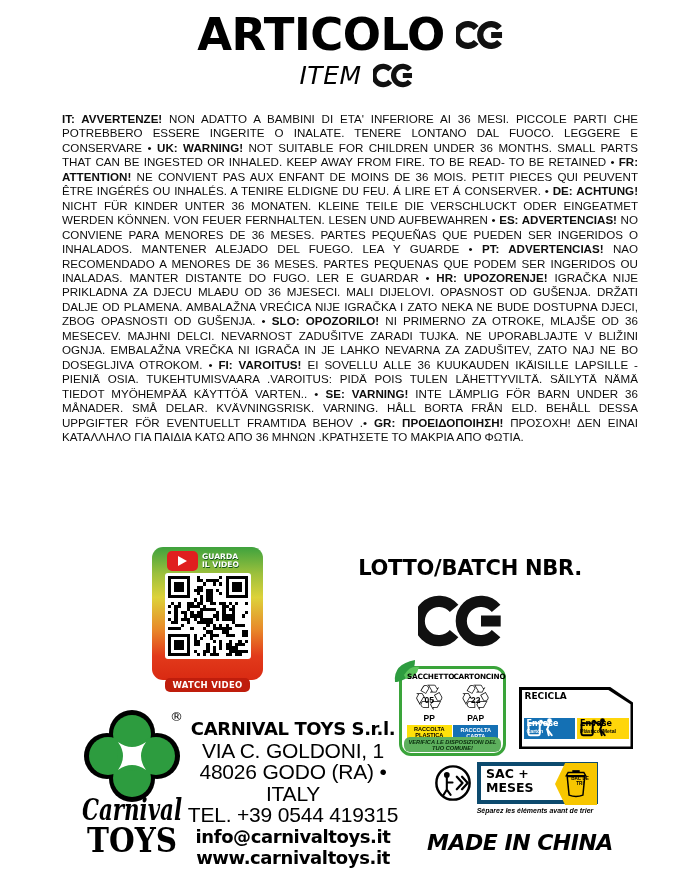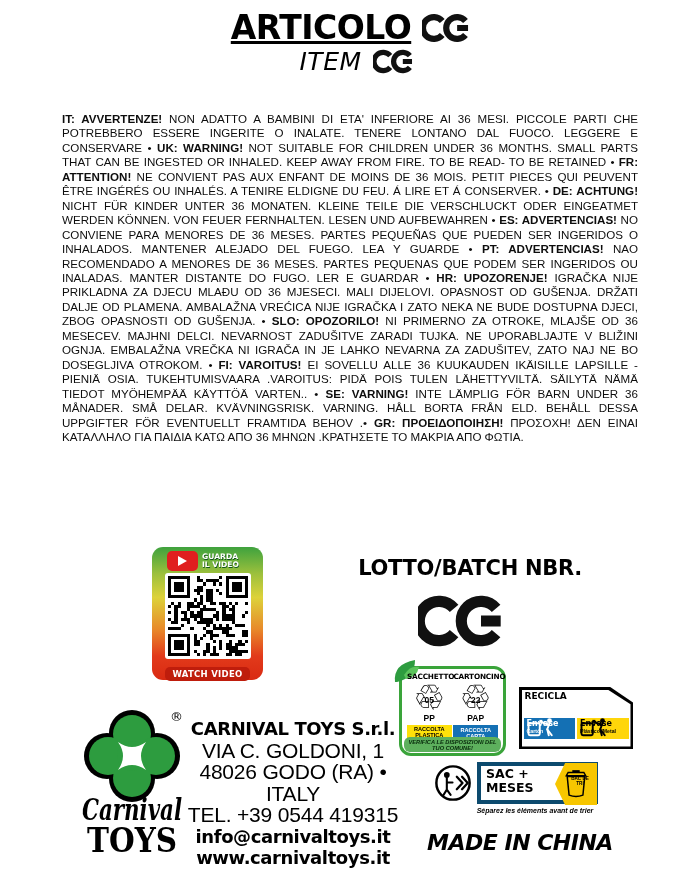--- a/index.html
+++ b/index.html
@@ -2,21 +2,21 @@
 <html><head>
 <meta charset="utf-8">
 <style>
   html,body{margin:0;padding:0;background:#e8e8e8;}
   .page{position:relative;width:700px;height:869px;background:#ffffff;overflow:hidden;
         font-family:"Liberation Sans",sans-serif;color:#000;margin:0 auto;}
 
   
   .hdr{position:absolute;top:8px;left:0;right:0;display:flex;flex-direction:column;align-items:center;}
   .hdr-row{display:flex;align-items:center;gap:11px;}
-  .title{font-family:"DejaVu Sans",sans-serif;font-weight:bold;font-size:33px;letter-spacing:-.5px;text-decoration:underline;}
+  .title{font-family:"DejaVu Sans",sans-serif;font-weight:bold;font-size:45px;letter-spacing:-.5px;}
   .subtitle{font-family:"DejaVu Sans",sans-serif;font-style:italic;font-size:25px;letter-spacing:.5px;margin-left:12px;}
   .ce{display:block;}
   .ce path{fill:none;stroke:#111;stroke-width:8.5;}
 
   
   .warn{position:absolute;top:112px;left:62px;width:576px;font-size:11.6px;line-height:14.45px;
         text-align:justify;color:#0d0d0d;margin:0;}
   .warn b{font-weight:bold;}
 
   
@@ -26,21 +26,21 @@
   
   .video{position:absolute;left:152px;top:547px;width:111px;height:133px;border-radius:11px;
          background:linear-gradient(180deg,#3ea23e 0%,#9cc03c 20%,#ddd23a 38%,#e8892a 62%,#e23a1b 82%,#d92a12 100%);
          display:flex;flex-direction:column;align-items:center;padding-top:4px;box-sizing:border-box;}
   .video-hdr{display:flex;align-items:center;gap:4px;height:23px;}
   .yt{width:31px;height:20px;background:#e01f1f;border-radius:5px;display:flex;align-items:center;justify-content:center;}
   .yt-tri{width:0;height:0;border-left:9px solid #fff;border-top:5.5px solid transparent;border-bottom:5.5px solid transparent;}
   .video-title{width:46px;color:#fff;font-family:"DejaVu Sans",sans-serif;font-weight:bold;font-size:7.6px;
                line-height:8.2px;text-shadow:.6px .6px 0 #14551c;}
   .qr-wrap{background:#fff;border-radius:3px;padding:3px;margin-top:2px;line-height:0;}
-  .video-ftr{margin-top:8px;background:#bf1d0c;border-radius:5px;color:#fff;font-family:"DejaVu Sans",sans-serif;
+  .video-ftr{margin-top:19px;background:#bf1d0c;border-radius:5px;color:#fff;font-family:"DejaVu Sans",sans-serif;
              font-weight:bold;font-size:8.5px;padding:2px 7px;letter-spacing:.3px;}
 
   
   .batch{position:absolute;left:350px;top:556px;width:240px;text-align:center;
          font-family:"DejaVu Sans",sans-serif;font-weight:bold;font-size:21px;letter-spacing:-.3px;}
   .ce-big{position:absolute;left:418px;top:592px;}
 
   
   .greenbox{position:absolute;left:399px;top:666px;width:107px;height:90px;border:3px solid #3aa43a;
             border-radius:12px;box-sizing:border-box;background:#fff;}

